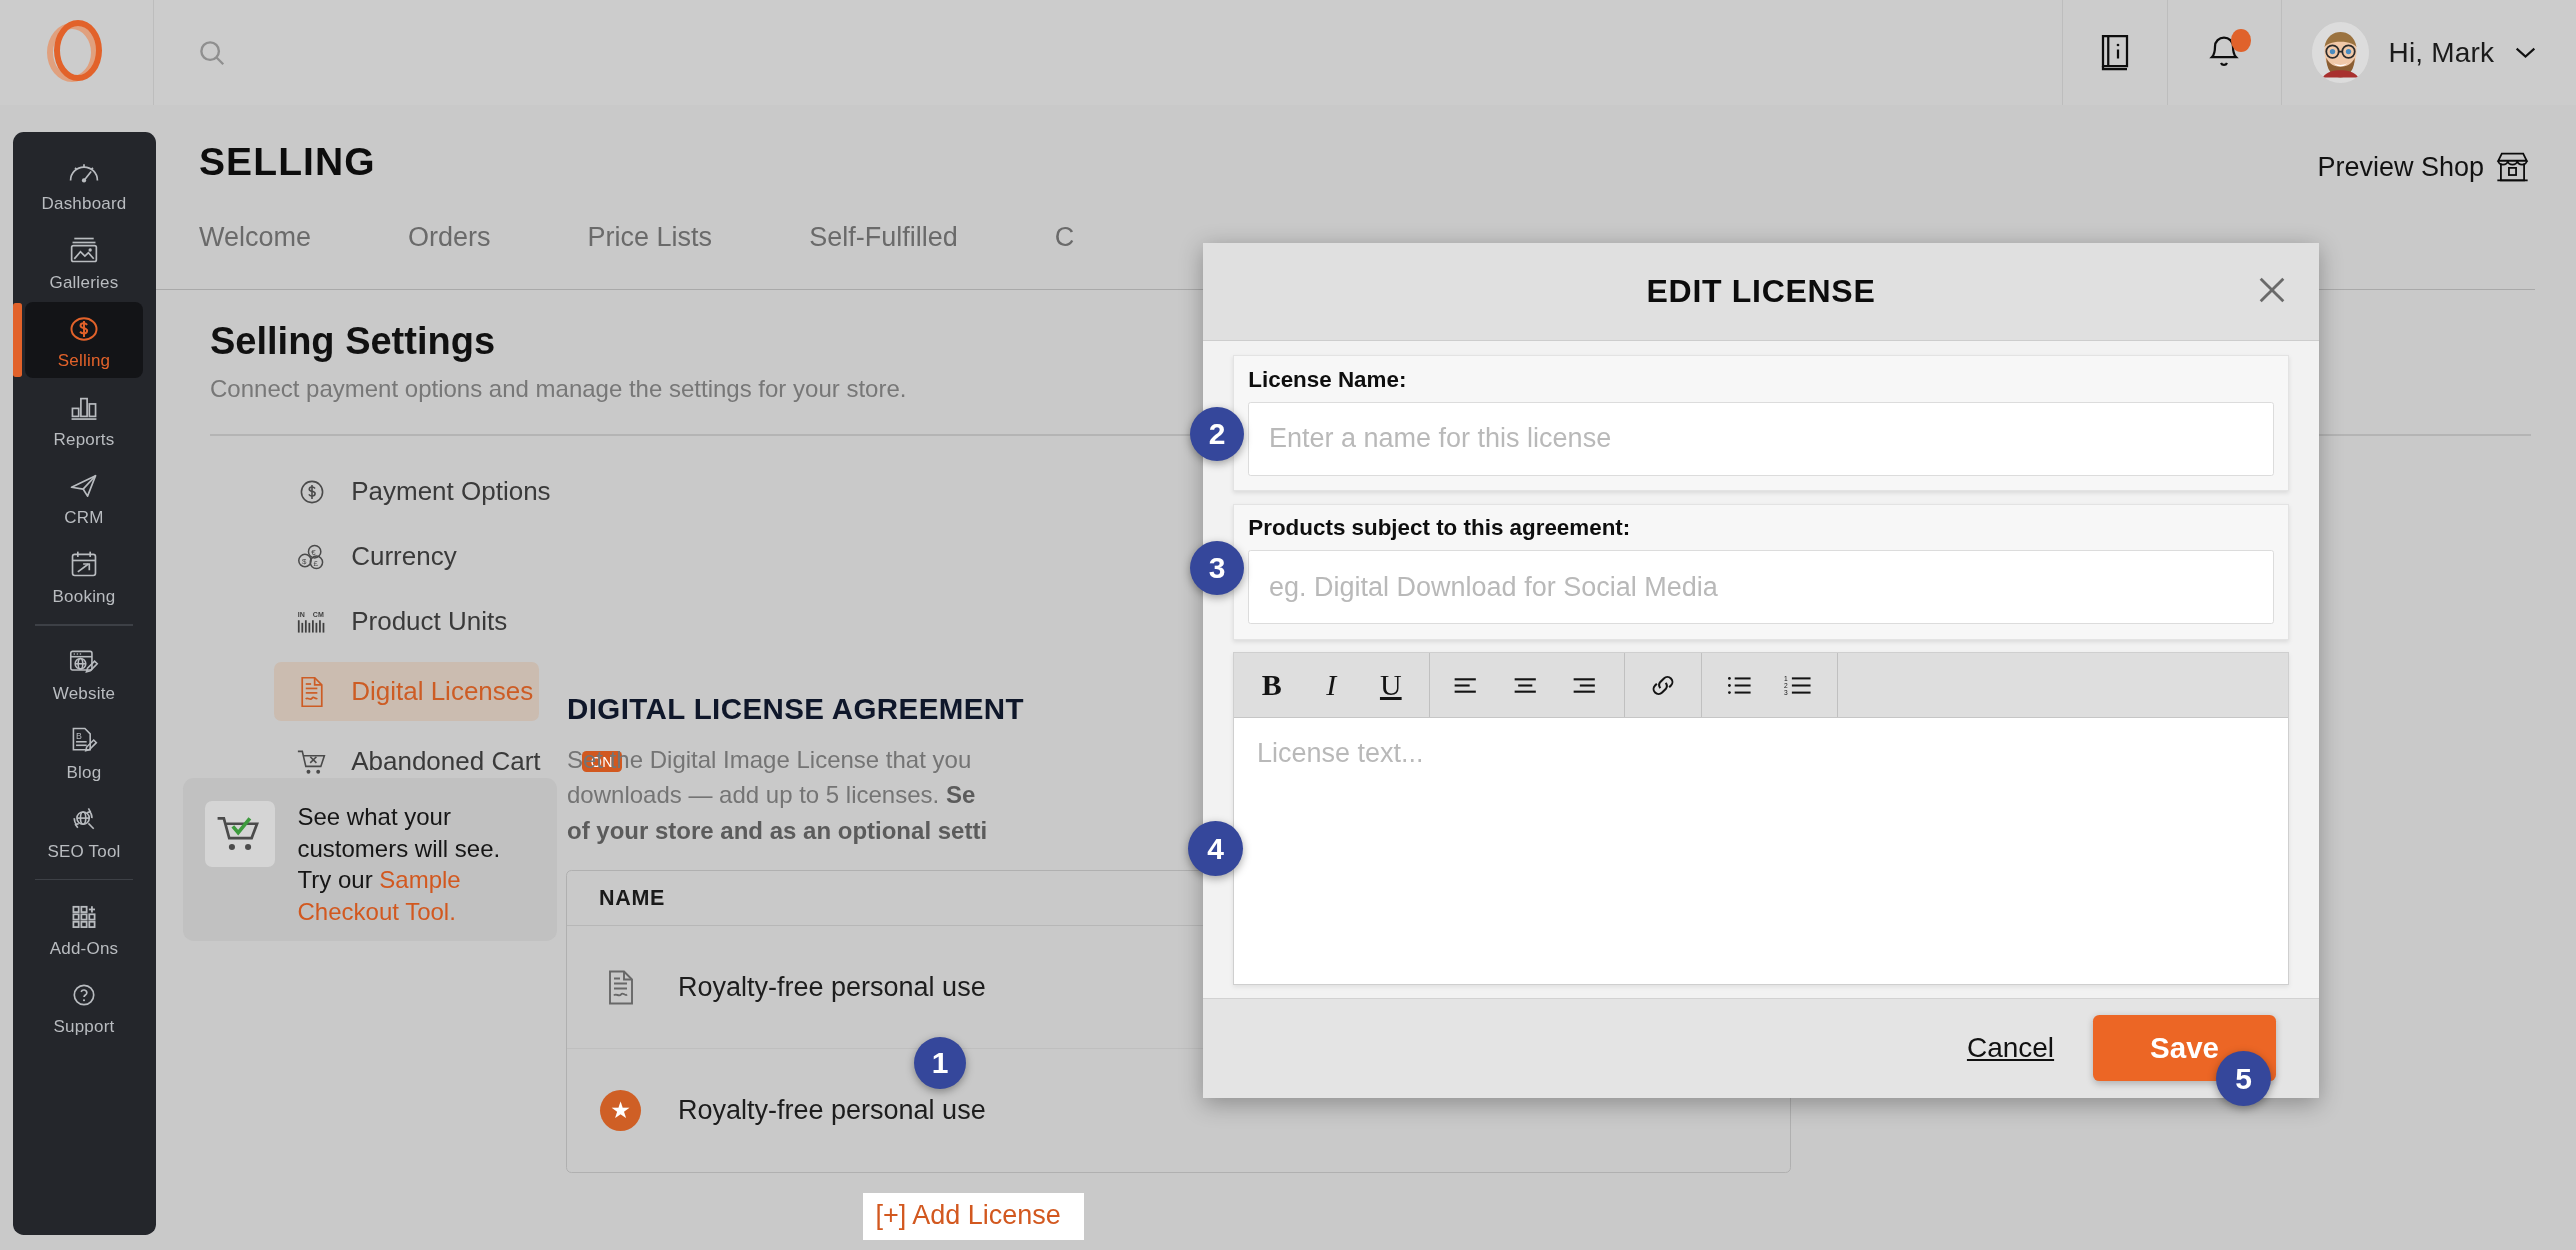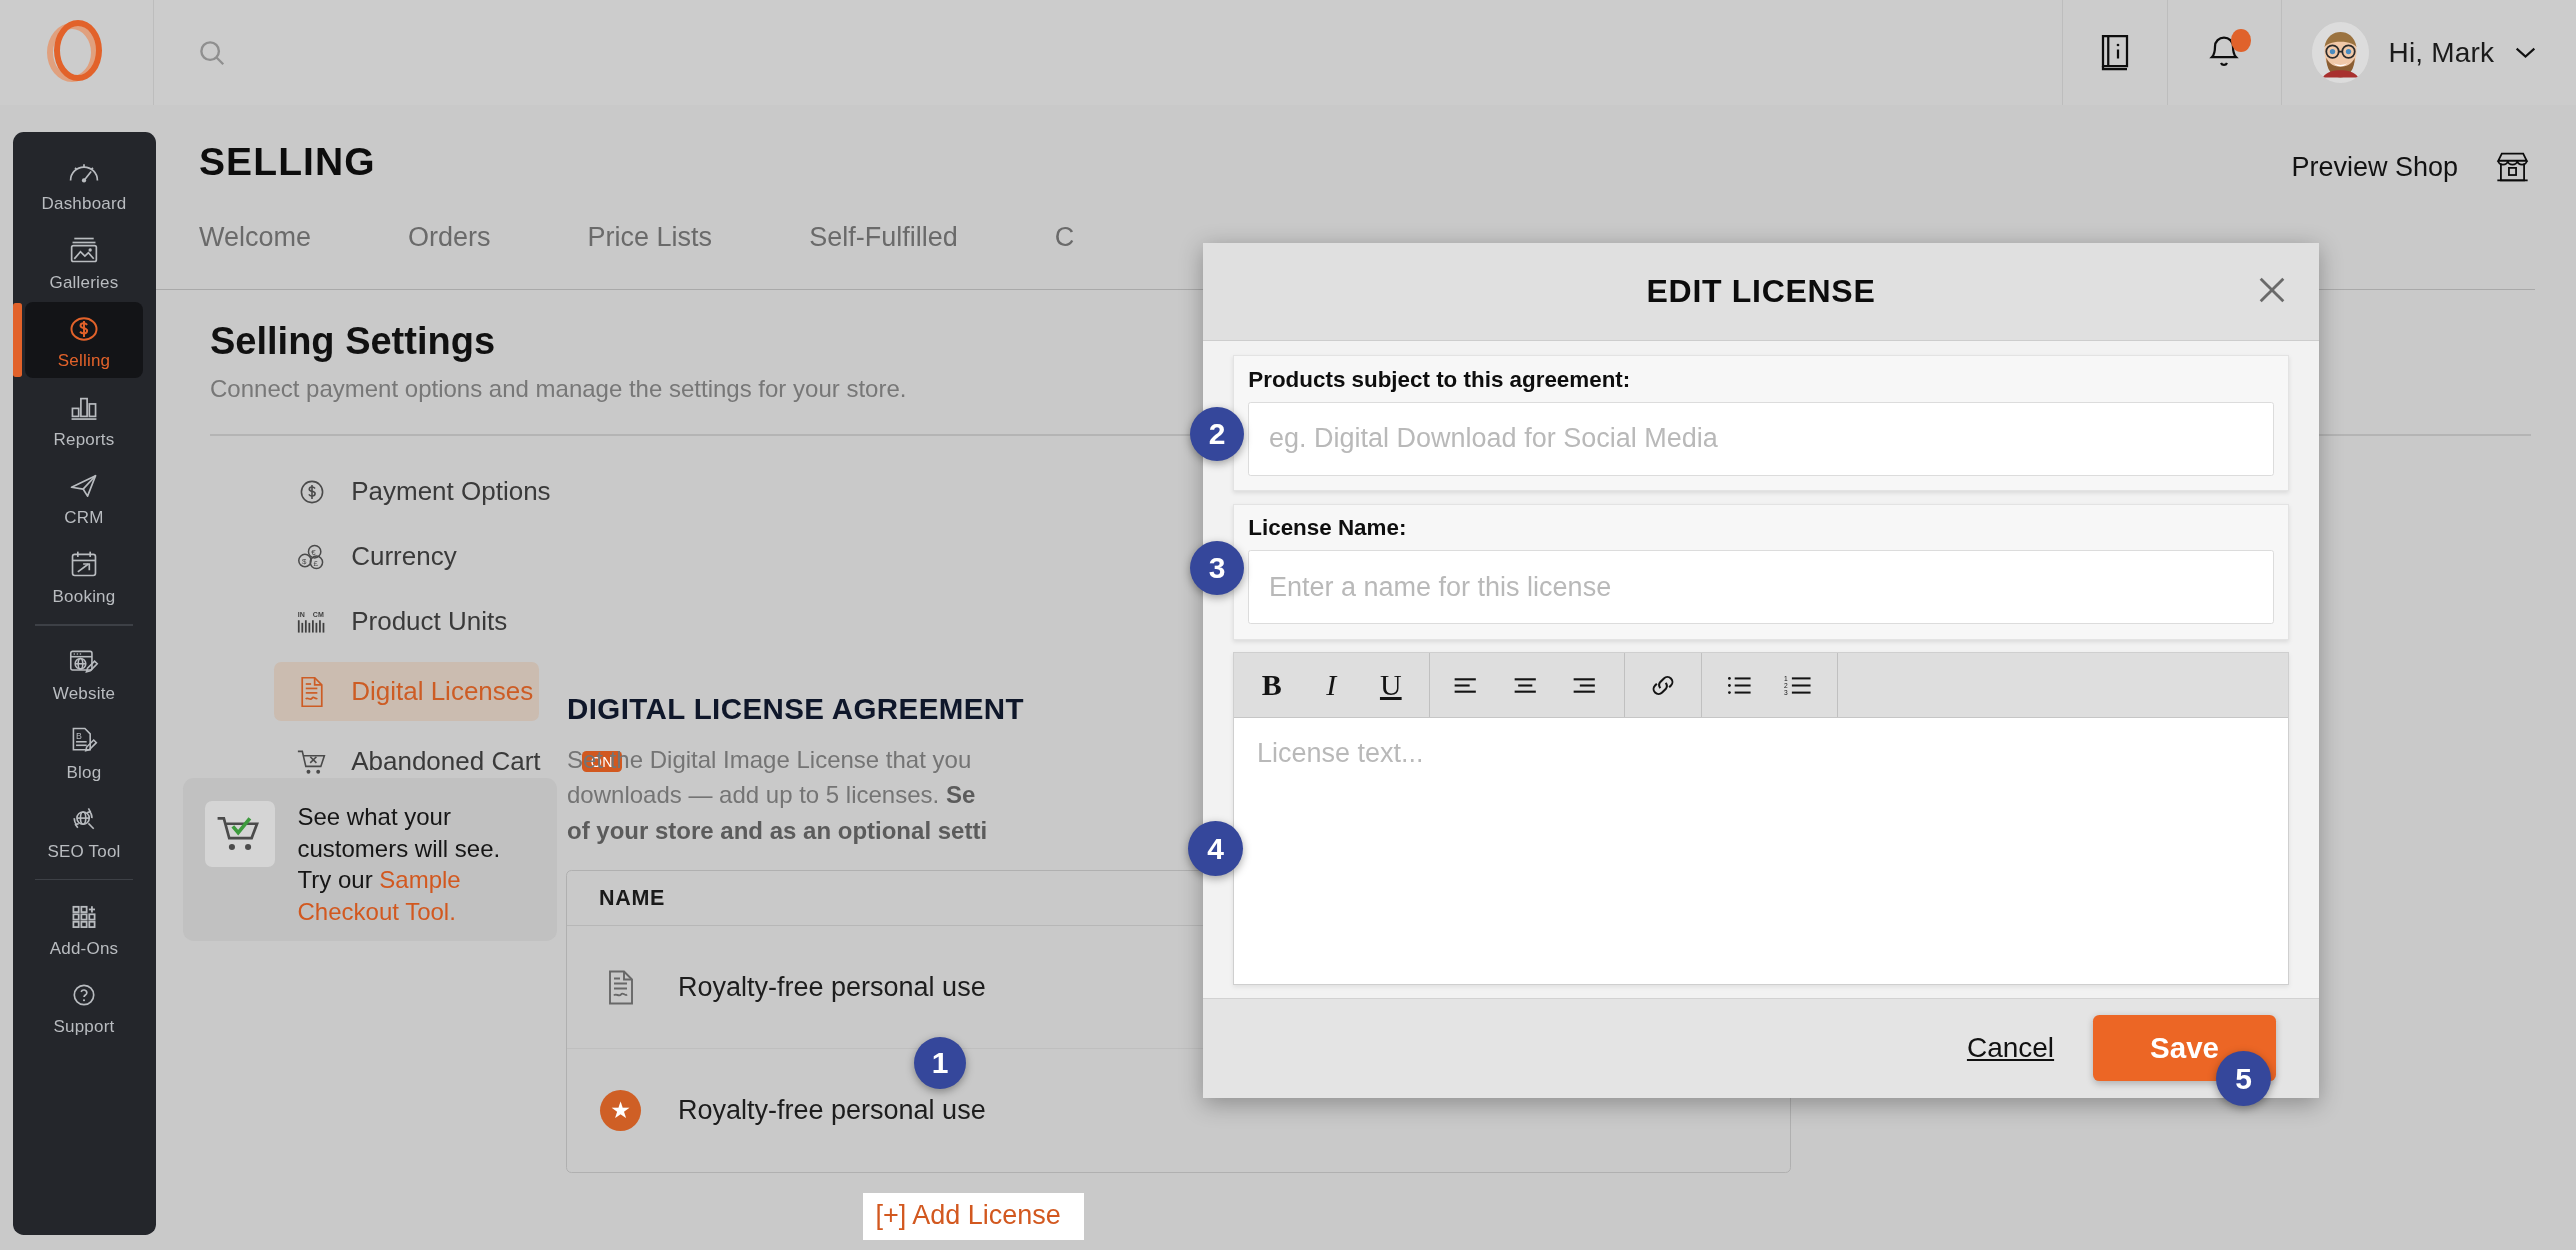--- a/index.html
+++ b/index.html
@@ -80,21 +80,21 @@
   .main {
     position: absolute; left: 156px; top: 116px; width: 2420px; height: 1134px;
     background: #c9c9c9;
   }
   .page-title {
     position: absolute; left: 43px; top: 24px;
     font-size: 39px; font-weight: bold; color: #0d0d0d; letter-spacing: 1.1px;
   }
   .preview-shop {
     position: absolute; right: 43px; top: 32px;
-    display: flex; align-items: center; gap: 34px; cursor: pointer;
+    display: flex; align-items: center; gap: 8px; cursor: pointer;
   }
   .preview-shop .ps-label { font-size: 27px; color: #121212; }
   .tabs {
     position: absolute; left: 0; top: 106px; width: 2379px; height: 68px;
     display: flex; align-items: flex-start; gap: 0; padding-left: 43px;
     border-bottom: 1.8px solid #a9a9a9;
   }
   .tab { font-size: 27px; color: #6a6a6a; margin-right: 97px; cursor: pointer; white-space: nowrap; }
 
   .sec-title { position: absolute; left: 54px; top: 204px; font-size: 38px; font-weight: bold; color: #111; }
@@ -586,27 +586,27 @@
     <span class="t">EDIT LICENSE</span>
     <svg class="dlg-close" viewBox="0 0 24 24" fill="none" stroke="#6a6a6a" stroke-width="2">
       <line x1="4" y1="4" x2="20" y2="20"></line>
         <line x1="20" y1="4" x2="4" y2="20"></line>
     </svg>
   </div>
 
   <div class="dlg-body">
 
     <div class="field-group">
+      <span class="field-label">License Name:</span>
+      <input class="field-input" placeholder="Enter a name for this license" style="">
+    </div>
+
+    <div class="field-group">
       <span class="field-label">Products subject to this agreement:</span>
       <input class="field-input" placeholder="eg. Digital Download for Social Media" style="">
-    </div>
-
-    <div class="field-group">
-      <span class="field-label">License Name:</span>
-      <input class="field-input" placeholder="Enter a name for this license" style="">
     </div>
 
     <div class="rte">
       <div class="rte-toolbar">
 
         <div class="tb-group">
           <span class="tb-btn bold">B</span>
           <span class="tb-btn ital">I</span>
           <span class="tb-btn undl">U</span>
         </div>

